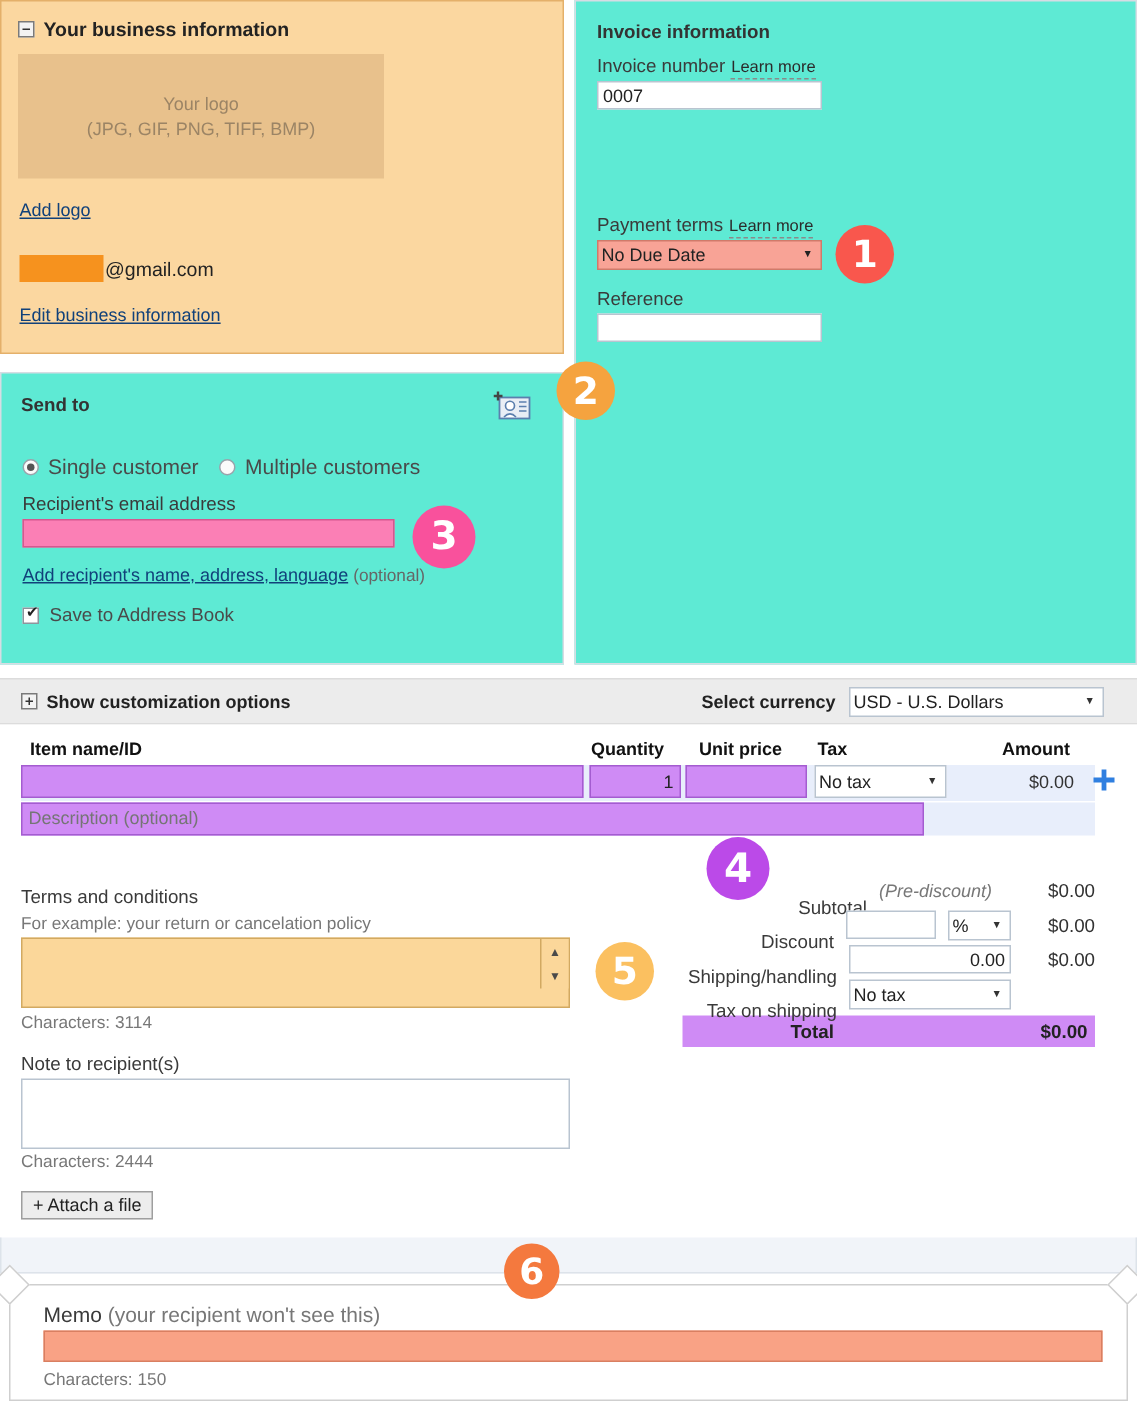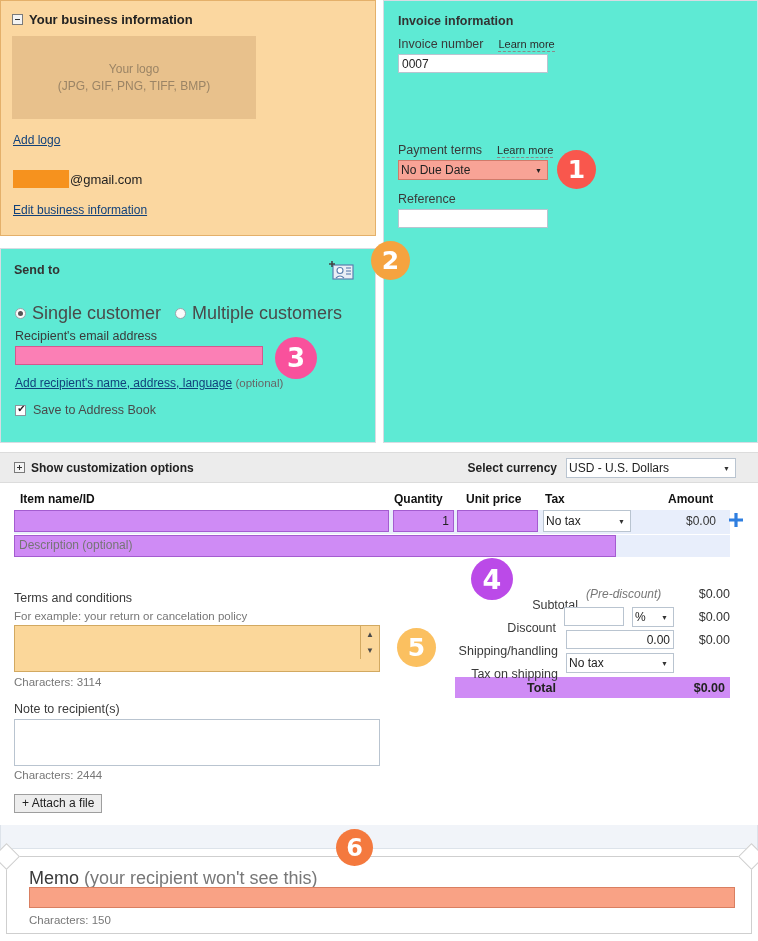--- a/index.html
+++ b/index.html
@@ -12,21 +12,21 @@
     color: #333333;
     position: relative;
     overflow: hidden;
   }
 
   
   .panel { border: 1px solid #d7dce3; background:#5eead4; position:absolute; }
   .learn {
     font-size:11px; color:#2b2b2b;
     border-bottom:1px dashed #8a8a8a; cursor:pointer;
-    padding-bottom:1px; margin-left:15px;
+    padding-bottom:1px; margin-left:4px;
   }
   .link { color:#11417a; text-decoration:underline; cursor:pointer; font-size:12px; }
   input.txt {
     border:1px solid #b9c4d0; background:#fff; height:19px;
     font-family:"Liberation Sans", sans-serif; font-size:12px;
     padding:1px 3px; color:#222; outline:none;
   }
   select.sel {
     border:1px solid #b9c4d0; background:#fff; height:20px;
     font-family:"Liberation Sans", sans-serif; font-size:12px;
@@ -95,21 +95,21 @@
     background:#f8a396 !important; border:1px solid #d07a6a !important;
     color:#222; width:150px;
   }
   #paytermsWrap::after { color:#222; }
 
   
   #sendto { left:0; top:248px; width:376px; height:195px; }
   #sendto .hdr { position:absolute; left:13px; top:14px; font-weight:bold; font-size:12.5px; color:#333; }
   #abicon { position:absolute; right:20px; top:11px; width:26px; height:22px; cursor:pointer; }
   .radios { position:absolute; left:14px; top:54px; display:flex; align-items:center; gap:14px; }
-  .radio { display:flex; align-items:center; gap:6px; font-size:18px; color:#4a4a4a; cursor:pointer; }
+  .radio { display:flex; align-items:center; gap:6px; font-size:14px; color:#4a4a4a; cursor:pointer; }
   .rdot { width:11px; height:11px; border-radius:50%; border:1px solid #9aa3ab; background:#fbfbfb; position:relative; }
   .rdot.on::after { content:""; position:absolute; left:2px; top:2px; width:5px; height:5px; border-radius:50%; background:#555; }
   #emailCap { position:absolute; left:14px; top:80px; font-size:12.5px; color:#3a3a3a; }
   #emailInput {
     position:absolute; left:14px; top:97px; width:248px; height:19px;
     background:#fb7fb5; border:1px solid #d4588f;
   }
   #addrecip { position:absolute; left:14px; top:127px; }
   #addrecip .opt { color:#666; text-decoration:none; font-size:11.5px; }
   #savebook { position:absolute; left:14px; top:154px; display:flex; align-items:center; gap:7px; font-size:12.5px; color:#4a4a4a; cursor:pointer; }
@@ -190,21 +190,21 @@
   #memoWrap {
     position:absolute; left:6px; top:856px; width:746px; height:78px;
     border:1px solid #cfcfcf; background:#fff;
   }
   .corner {
     position:absolute; width:19px; height:19px; border:1px solid #cfcfcf;
     background:#fff; transform:rotate(45deg);
   }
   #cL { left:-10px; top:-10px; }
   #cR { right:-10px; top:-10px; }
-  #memoCap { position:absolute; left:22px; top:11px; font-size:18px; color:#3a3a3a; }
+  #memoCap { position:absolute; left:22px; top:11px; font-size:14px; color:#3a3a3a; }
   #memoCap .sub { color:#777; }
   #memoArea {
     position:absolute; left:22px; top:30px; width:706px; height:21px;
     background:#f9a285; border:1px solid #d97f61; resize:none; outline:none;
     font-family:"Liberation Sans", sans-serif; font-size:12px; padding:2px;
   }
   #memoCount { position:absolute; left:22px; top:57px; font-size:11.5px; color:#777; }
 
   #bottomStrip {
     position:absolute; left:0; top:825px; width:758px; height:24px;

